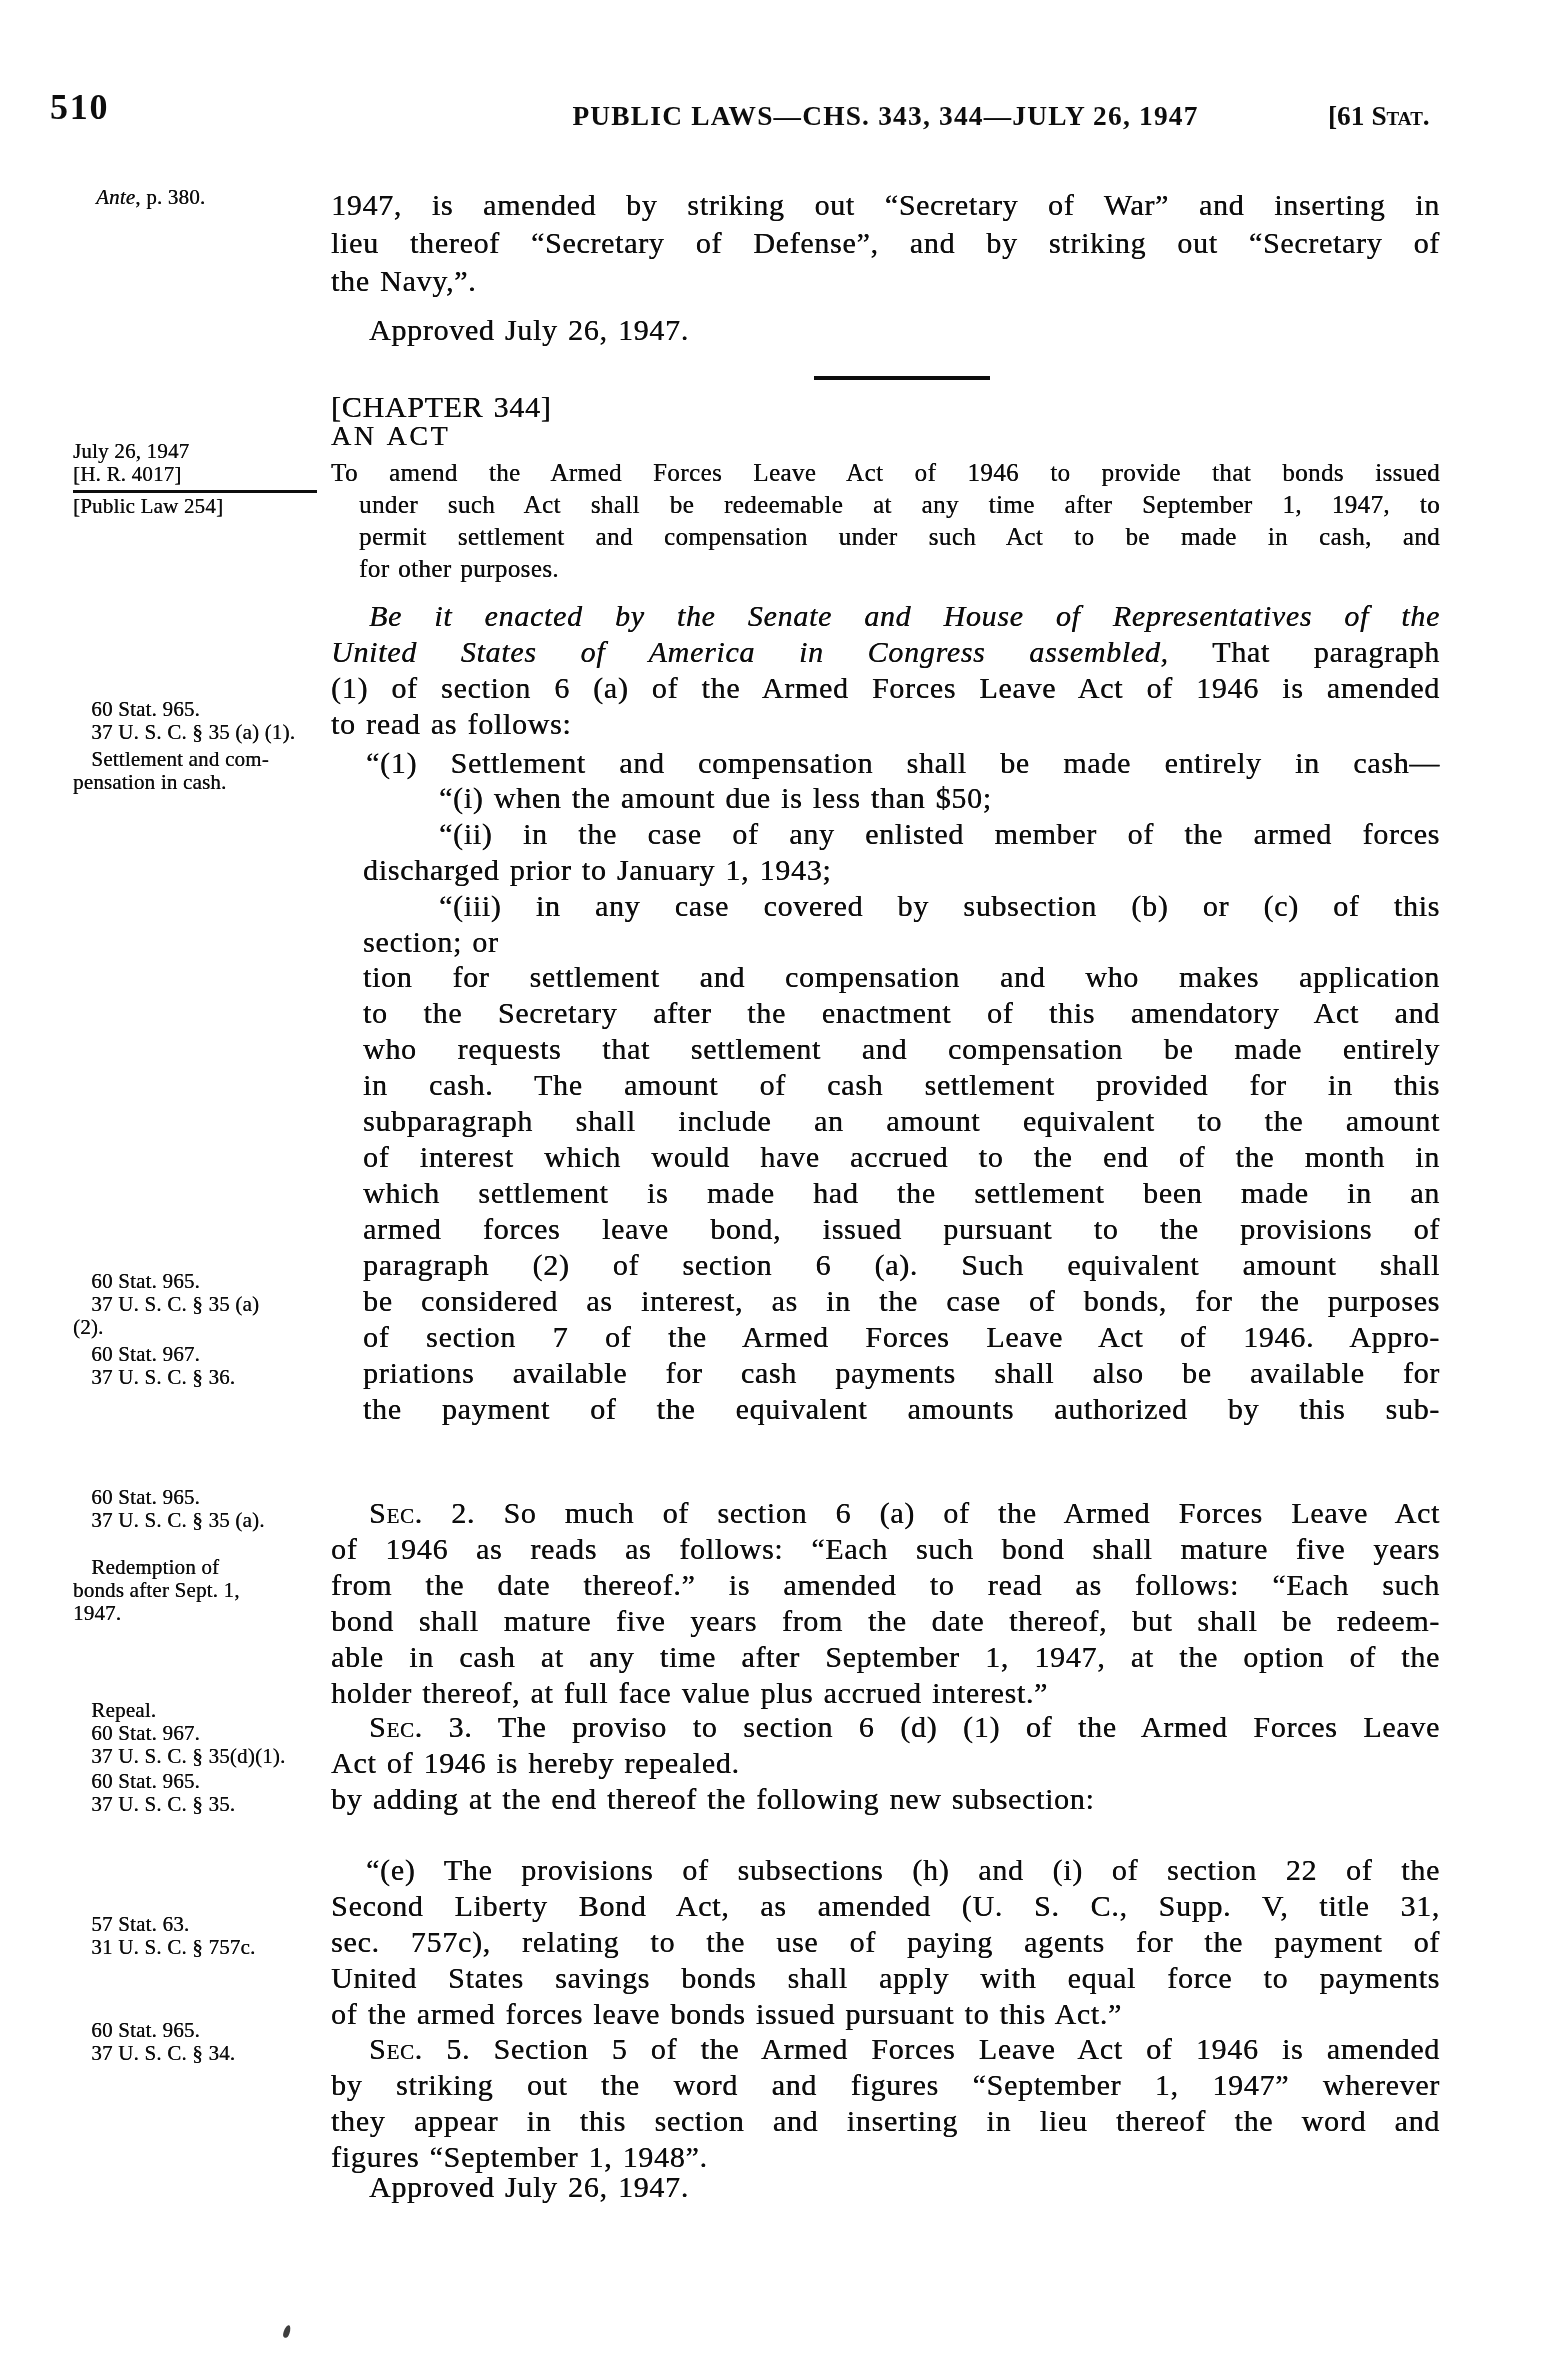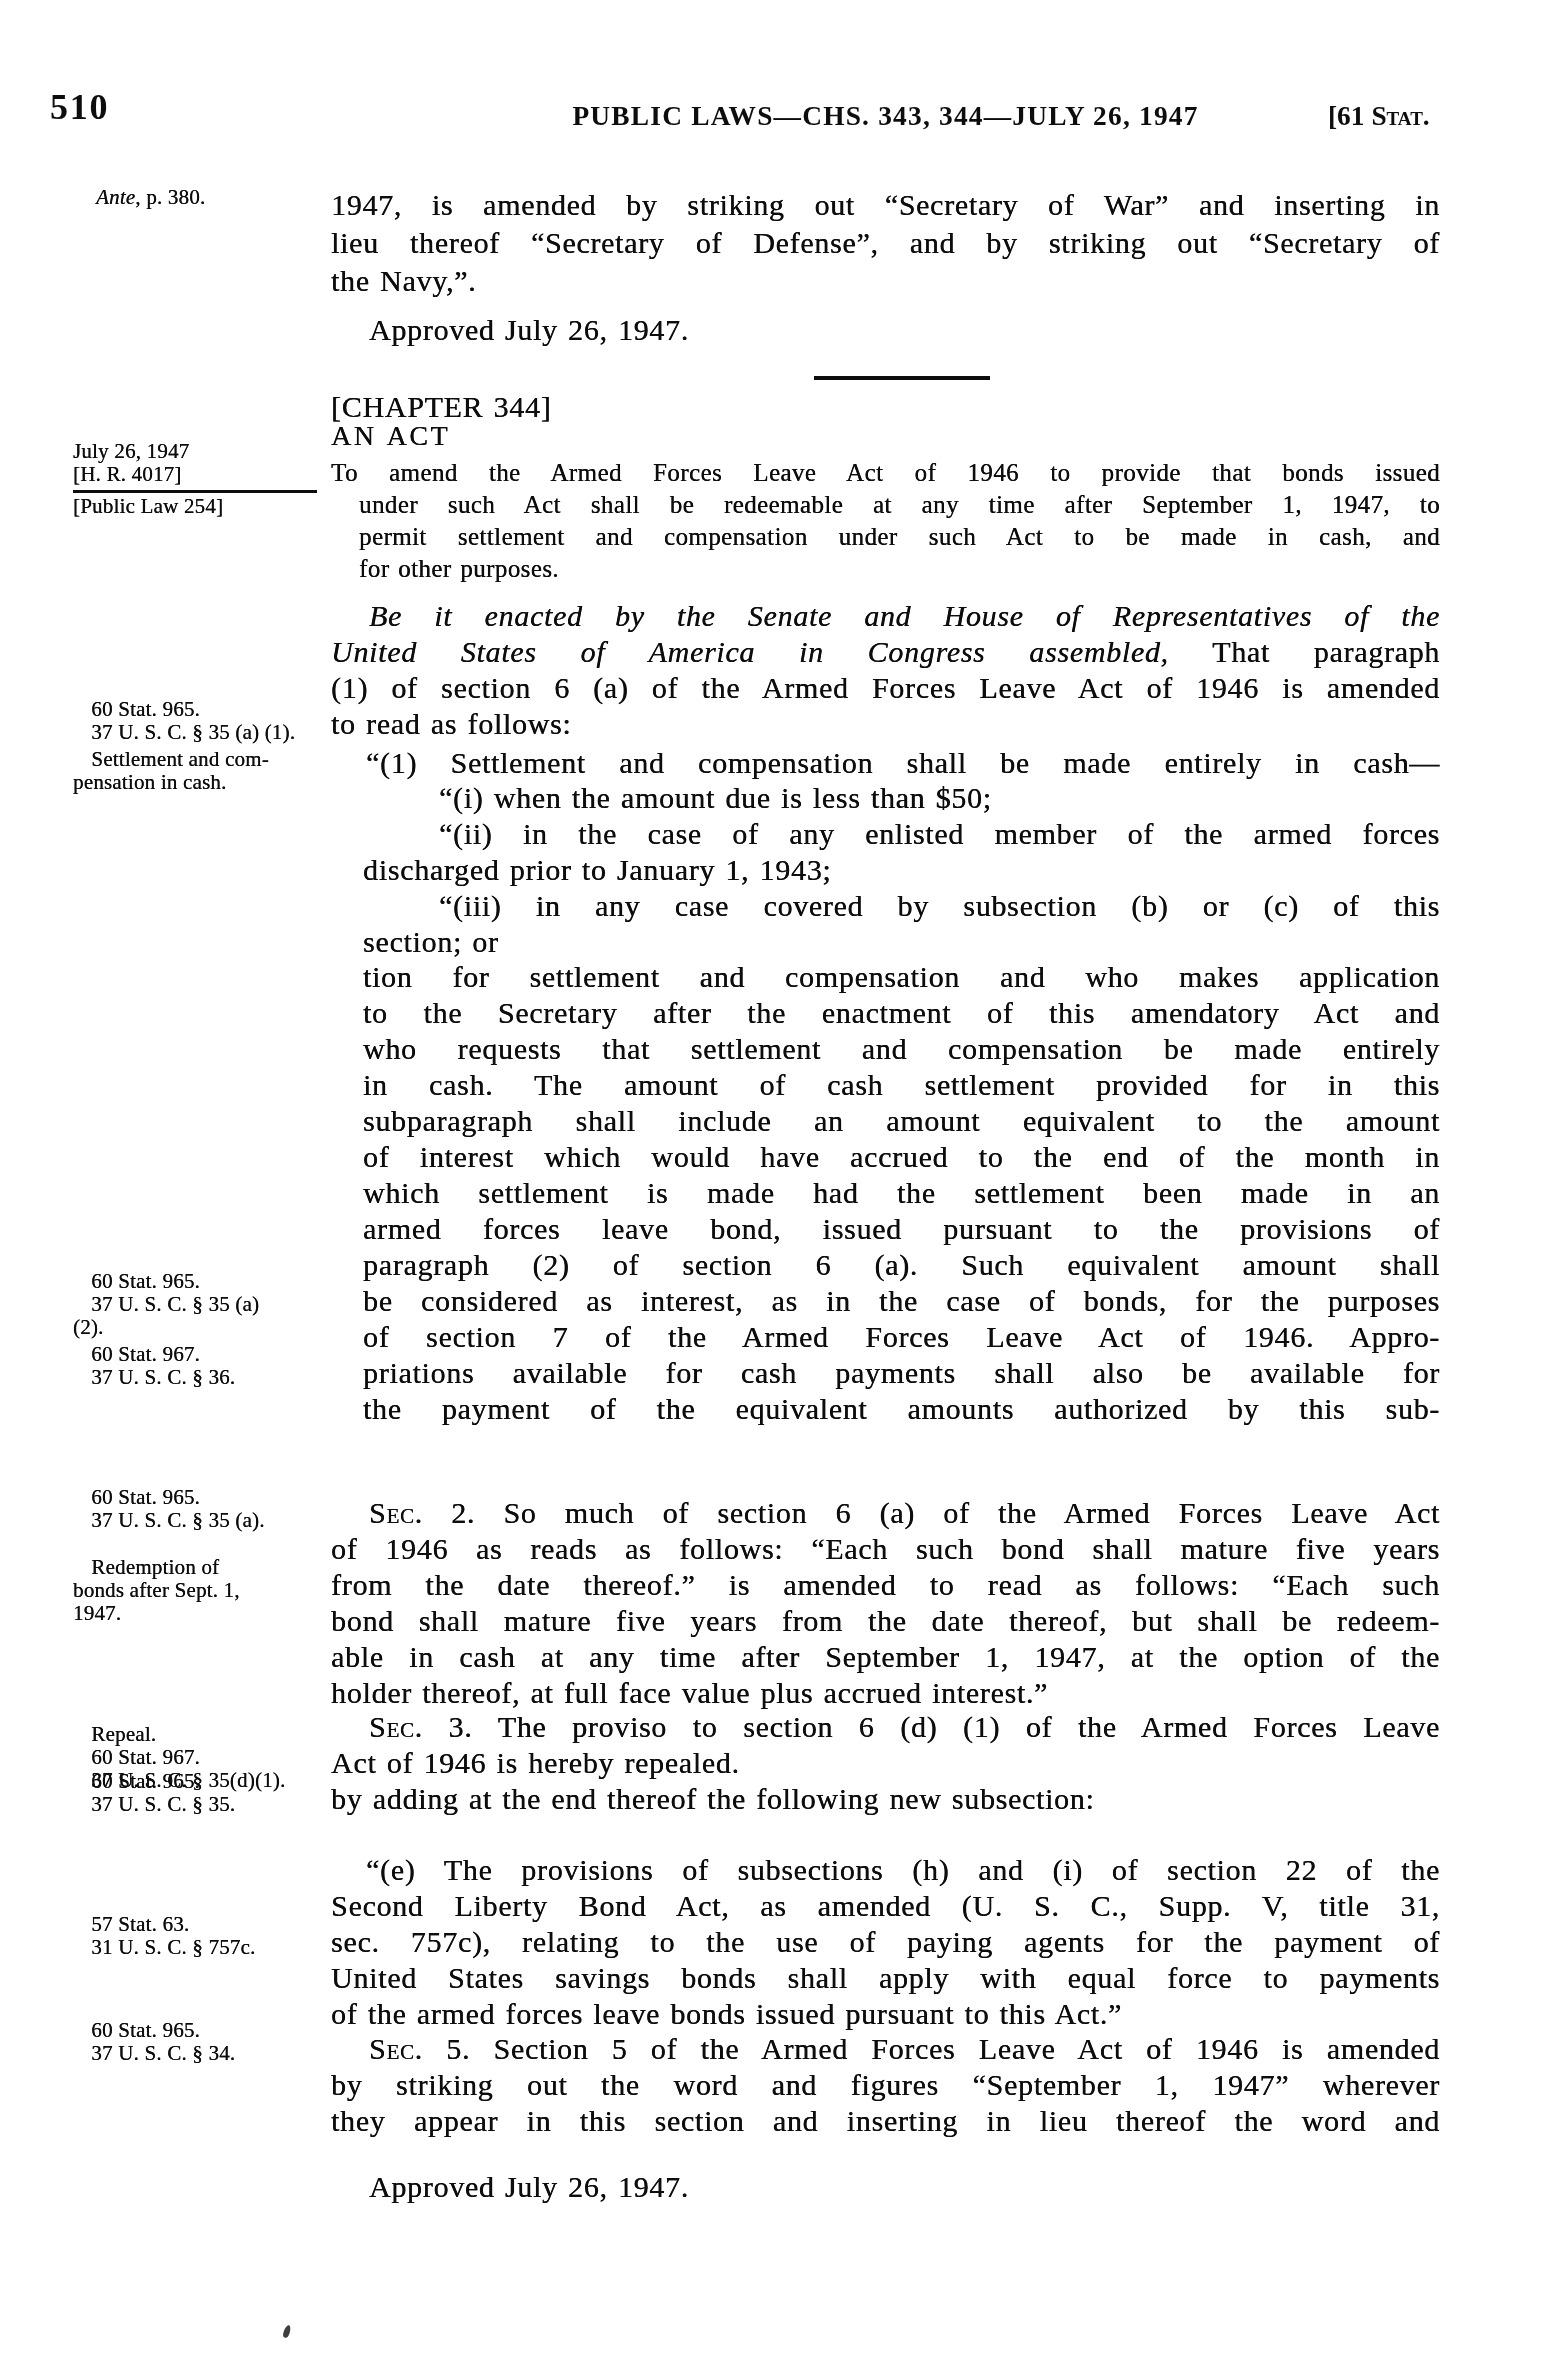--- a/index.html
+++ b/index.html
@@ -73,21 +73,21 @@
   <div class="mn" style="top:1486px">
       <div class="line last" style="text-indent: 18.3px;"><span>60 Stat. 965.</span></div>
       <div class="line last" style="text-indent: 18.3px;"><span>37 U. S. C. § 35 (a).</span></div>
     </div>
   <div class="mn" style="top:1556px">
       <div class="line last" style="text-indent: 18.3px;"><span>Redemption of</span></div>
       <div class="line last"><span>bonds after Sept. 1,</span></div>
       <div class="line last"><span>1947.</span></div>
     </div>
   <div class="mn" style="top:1699px">
-      <div class="line last" style="text-indent: 18.3px; margin-top: 24px;"><span>Repeal.</span></div>
+      <div class="line last" style="text-indent: 18.3px;"><span>Repeal.</span></div>
       <div class="line last" style="text-indent: 18.3px;"><span>60 Stat. 967.</span></div>
       <div class="line last" style="text-indent: 18.3px;"><span>37 U. S. C. § 35(d)(1).</span></div>
     </div>
   <div class="mn" style="top:1770px">
       <div class="line last" style="text-indent: 18.3px;"><span>60 Stat. 965.</span></div>
       <div class="line last" style="text-indent: 18.3px;"><span>37 U. S. C. § 35.</span></div>
     </div>
   <div class="mn" style="top:1913px">
       <div class="line last" style="text-indent: 18.3px;"><span>57 Stat. 63.</span></div>
       <div class="line last" style="text-indent: 18.3px;"><span>31 U. S. C. § 757c.</span></div>
@@ -175,20 +175,21 @@
       <div class="line" style="text-indent: 35px;"><span>“(e) The provisions of subsections (h) and (i) of section 22 of the</span></div>
       <div class="line"><span>Second Liberty Bond Act, as amended (U. S. C., Supp. V, title 31,</span></div>
       <div class="line"><span>sec. 757c), relating to the use of paying agents for the payment of</span></div>
       <div class="line"><span>United States savings bonds shall apply with equal force to payments</span></div>
       <div class="line last"><span>of the armed forces leave bonds issued pursuant to this Act.”</span></div>
     </div>
   <div class="bb" style="top:2031px">
       <div class="line" style="text-indent: 38px;"><span class="sc">Sec. 5.</span><span> Section 5 of the Armed Forces Leave Act of 1946 is amended</span></div>
       <div class="line"><span>by striking out the word and figures “September 1, 1947” wherever</span></div>
       <div class="line"><span>they appear in this section and inserting in lieu thereof the word and</span></div>
+      <div class="line last"><span>figures “September 1, 1948”.</span></div>
     </div>
   <div class="bb" style="top:2169px">
       <div class="line last" style="text-indent: 38px;"><span>Approved July 26, 1947.</span></div>
     </div>
 
   <div class="artifact"></div>
 </div>
 
 
 </body></html>

